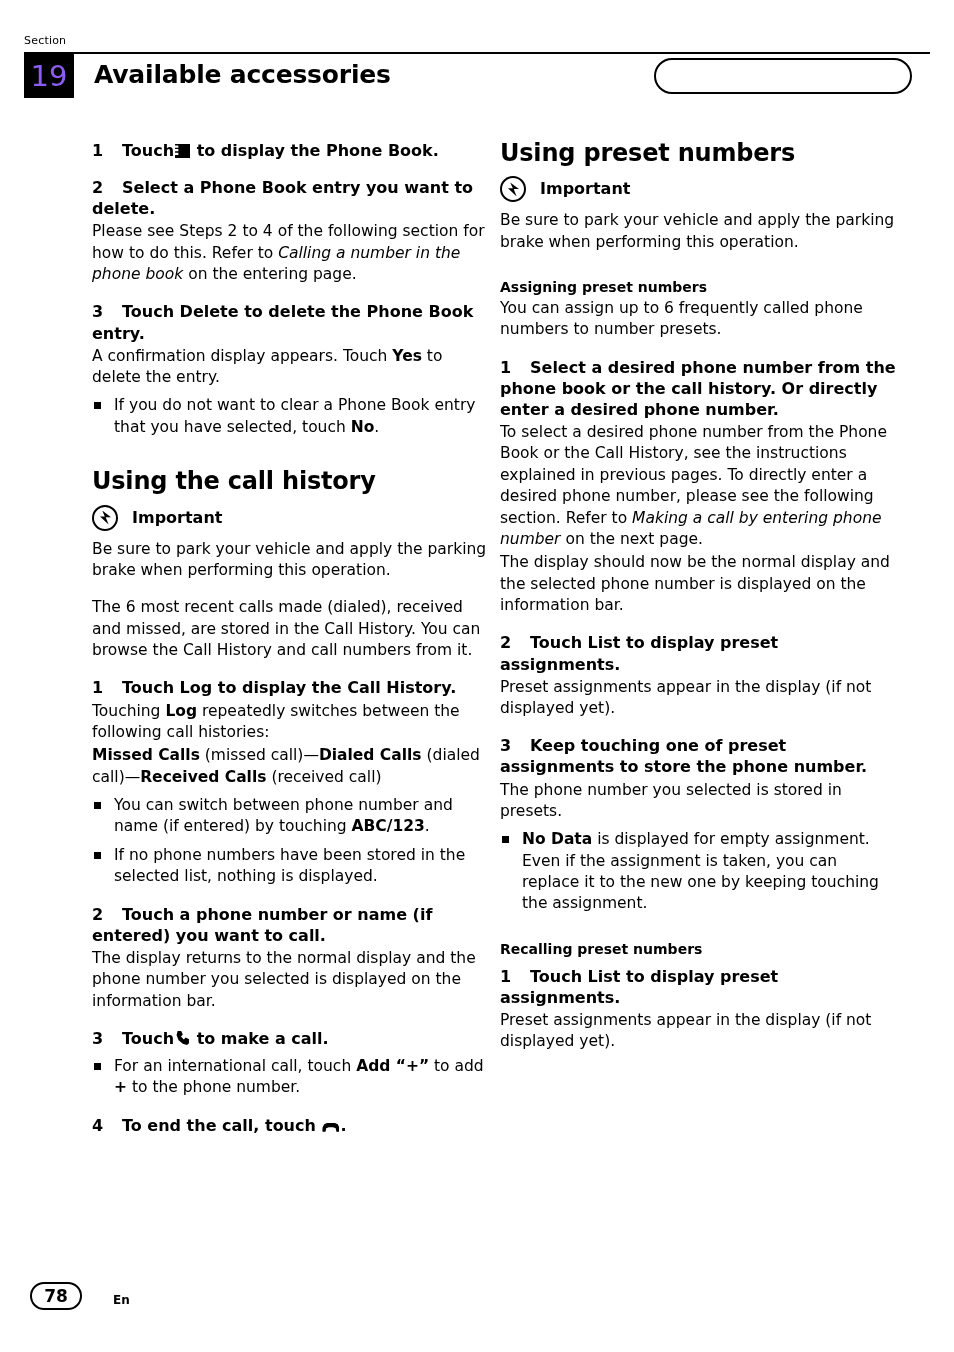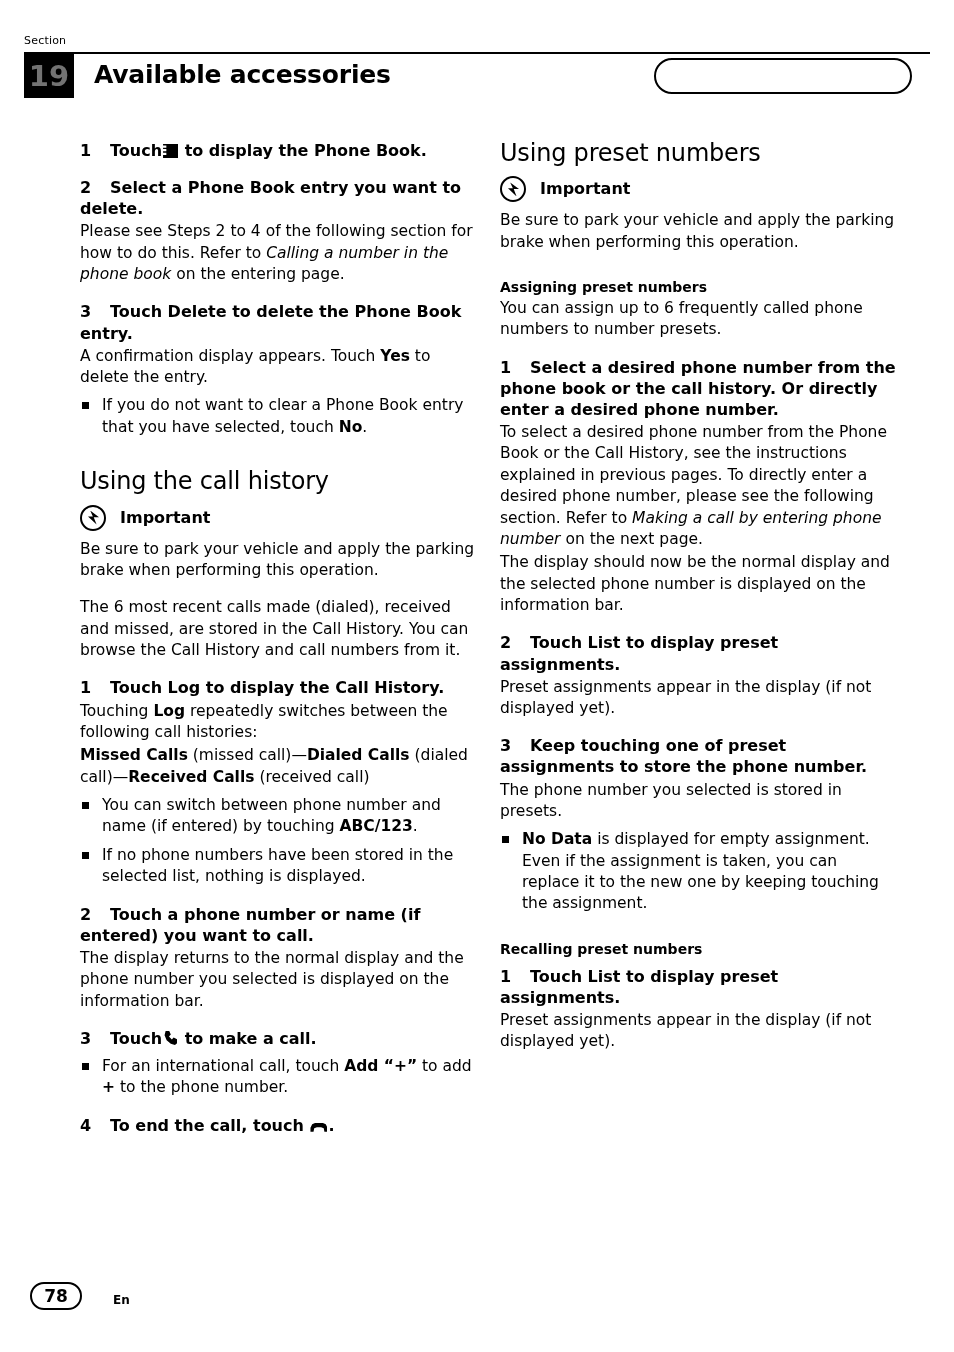--- a/index.html
+++ b/index.html
@@ -45,23 +45,23 @@
     height: 2px;
     background: #000;
   }
   .section-num {
     position: absolute;
     left: 0px;
     top: 26px;
     width: 50px;
     height: 44px;
     background: #000;
-    color: #737373;
+    color: #8b5cf6;
     font-size: 29px;
-    font-weight: bold;
+    font-weight: normal;
     display: flex;
     align-items: center;
     justify-content: center;
     line-height: 1;
   }
   .chapter-title {
     position: absolute;
     left: 70px;
     top: 32px;
     font-size: 25px;
@@ -80,21 +80,21 @@
   }
 
   
   .col {
     position: absolute;
     top: 140px;
     width: 398px;
     font-size: 15.5px;
     line-height: 1.38;
   }
-  .col-left { left: 80px; }
+  .col-left { left: 92px; }
   .col-right { left: 500px; }
 
   p { margin: 0 0 0 0; }
 
   .step {
     font-weight: bold;
     font-size: 16px;
     margin-top: 16px;
     line-height: 1.32;
   }
@@ -120,21 +120,21 @@
     position: absolute;
     left: 2px;
     top: 7px;
     width: 7px;
     height: 7px;
     background: #000;
   }
 
   h2.head {
     font-size: 24px;
-    font-weight: normal;
+    font-weight: bold;
     margin: 30px 0 10px 0;
     letter-spacing: -0.2px;
     line-height: 1.1;
   }
   h2.head-first { margin-top: 0; }
   h3.subhead {
     font-size: 14px;
     font-weight: bold;
     margin: 26px 0 2px 0;
     line-height: 1.2;

